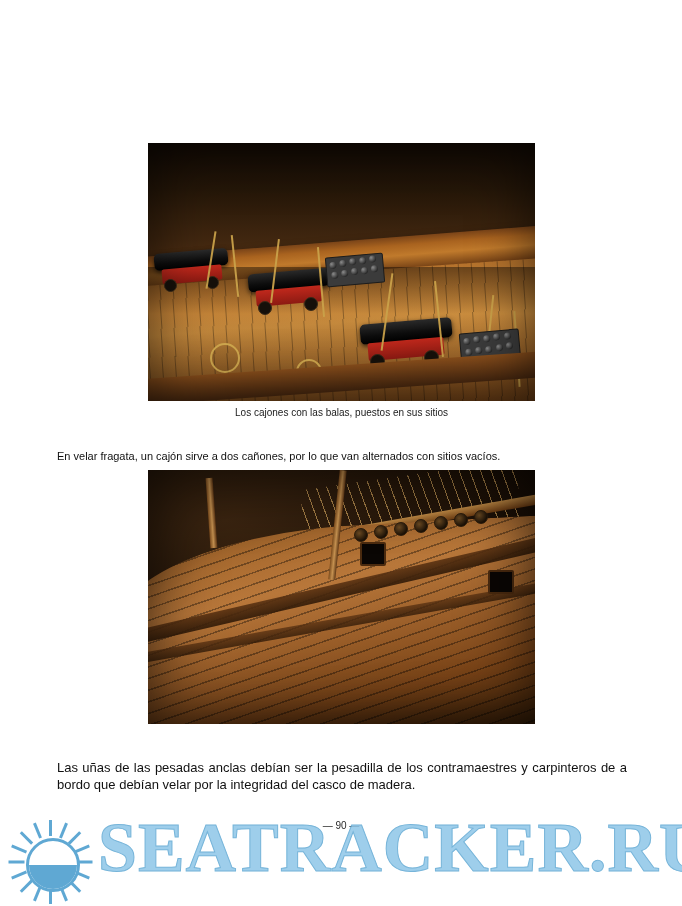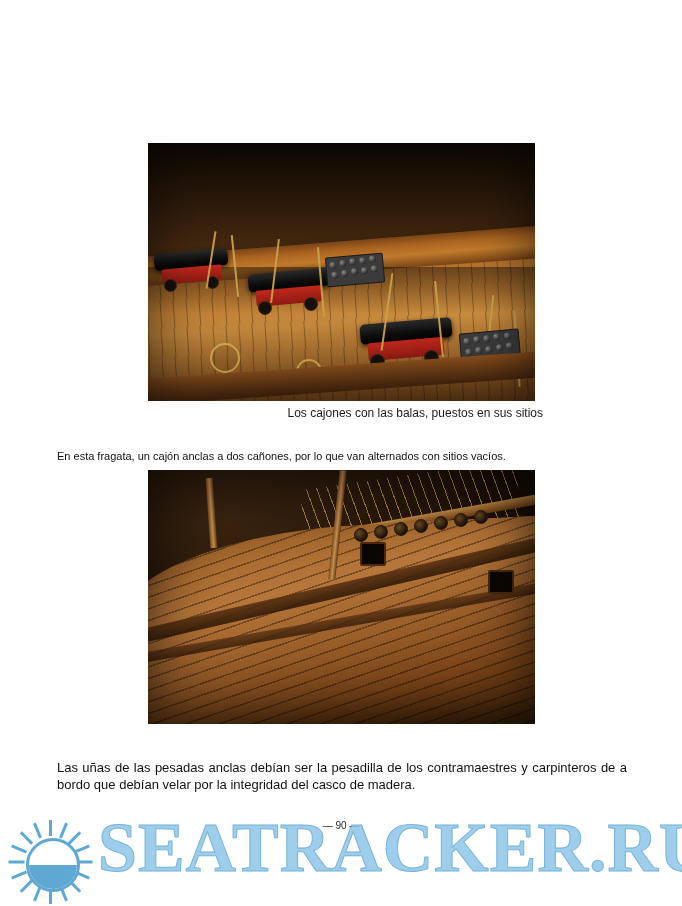--- a/index.html
+++ b/index.html
@@ -123,25 +123,25 @@
   .fig1 .vignette {
     position: absolute;
     inset: 0;
     box-shadow: inset 0 0 60px rgba(0,0,0,.65);
     pointer-events: none;
   }
 
   
   .caption1 {
     position: absolute;
-    left: 156px;
+    left: 148px;
     top: 406px;
     width: 387px;
-    text-align: right;
-    font-size: 12px;
+    text-align: center;
+    font-size: 10px;
     line-height: 14px;
     color: #1a1a1a;
   }
   .para1 {
     position: absolute;
     left: 57px;
     top: 438px;
     width: 570px;
     font-size: 11px;
     line-height: 15px;
@@ -392,21 +392,21 @@
         <i style="left:35px; top:13px;"></i>
         <i style="left:45px; top:12px;"></i>
     </div>
 
     <div class="plank-edge"></div>
     <div class="vignette"></div>
   </div>
 
   <div class="caption1">Los cajones con las balas, puestos en sus sitios</div>
 
-  <p class="para1">En esta fragata, un cajón anclas a dos cañones, por lo que van alternados con sitios vacíos.</p>
+  <p class="para1">En velar fragata, un cajón sirve a dos cañones, por lo que van alternados con sitios vacíos.</p>
 
   <div class="fig2">
     <div class="bg"></div>
     <div class="shrouds"></div>
     <div class="rail"></div>
     <div class="hull"></div>
     <div class="wale"></div>
     <div class="wale wale2"></div>
 
     <div class="deadeye" style="left:206px; top:58px;"></div>

